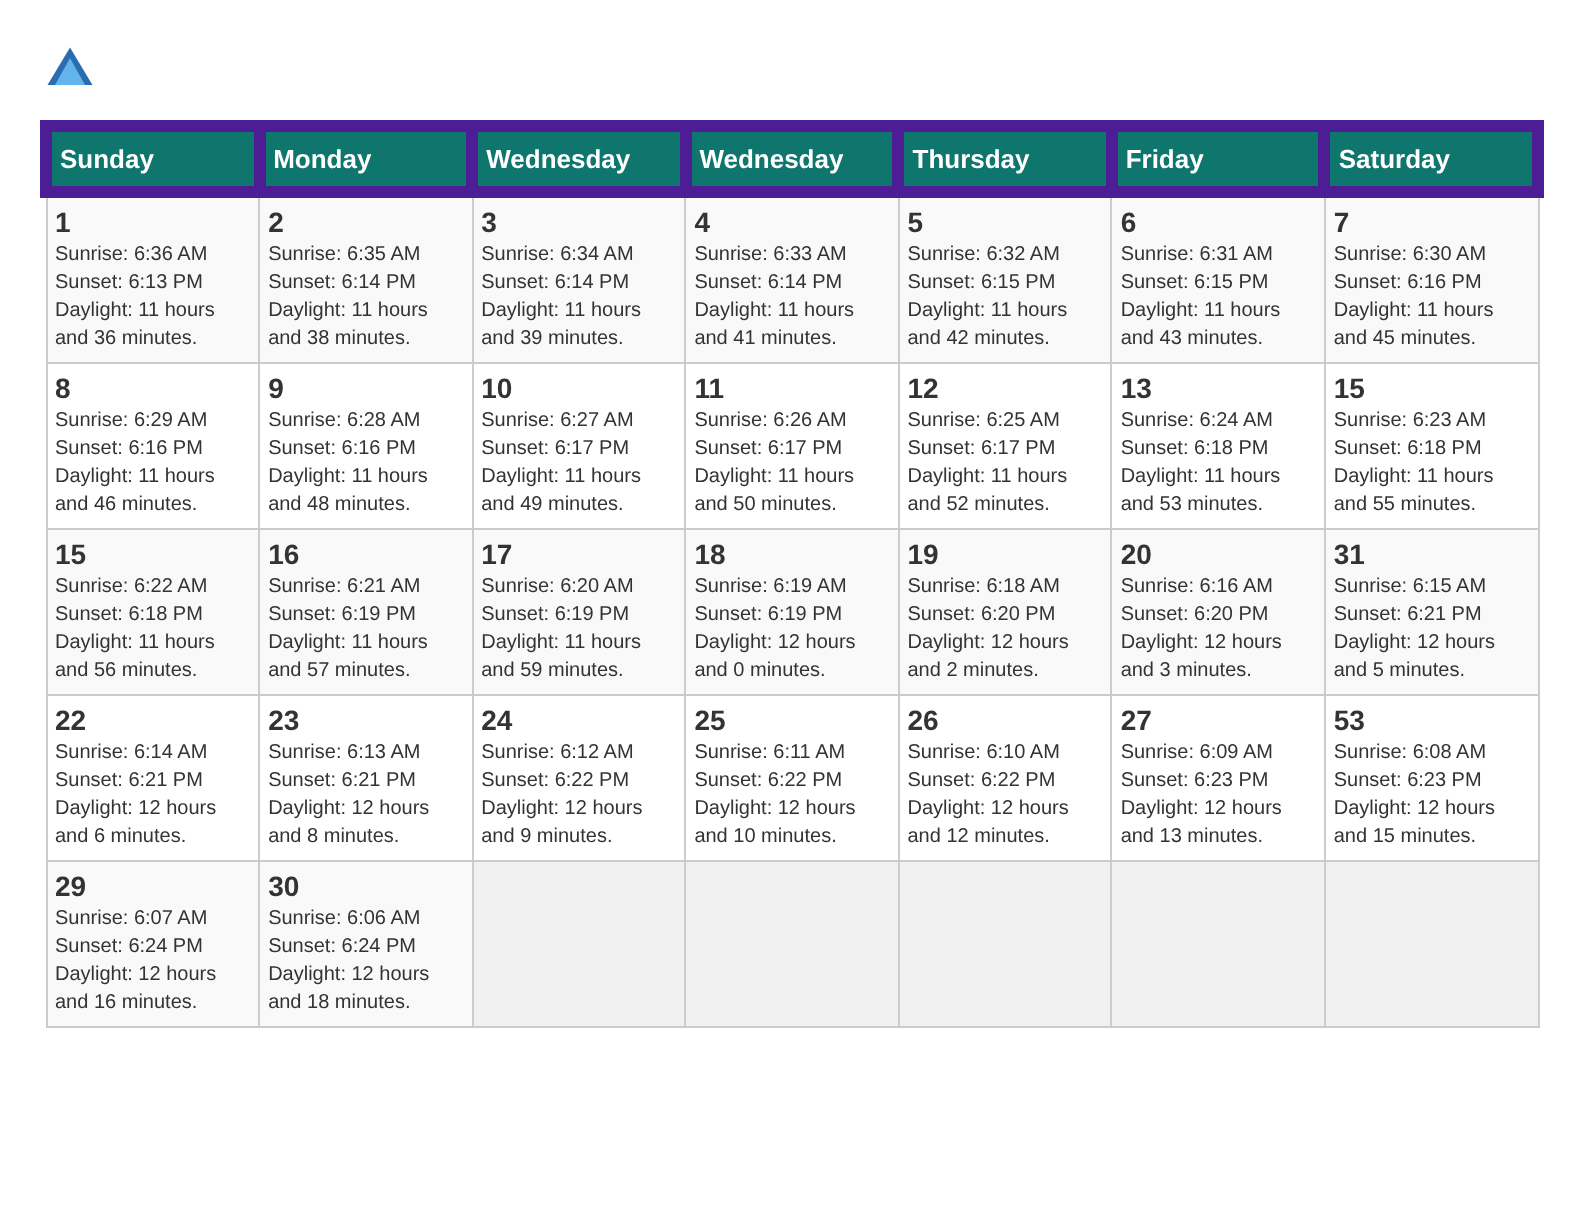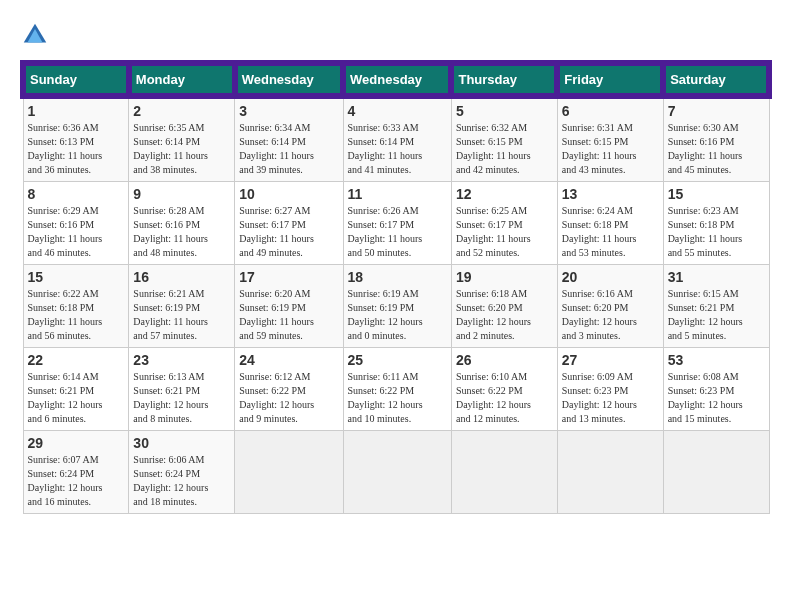--- a/index.html
+++ b/index.html
@@ -79,21 +79,20 @@
     }
     .day-number {
       font-size: 14px;
       font-weight: bold;
       margin-bottom: 2px;
     }
     .day-info {
       font-size: 10px;
       line-height: 1.4;
       color: #333;
-      font-family: Liberation Serif, serif;
     }
     .empty-cell {
       background: #f0f0f0 !important;
     }
   </style>
 </head>
 <body>
 
 <div class="header-section">
   <div class="logo">

